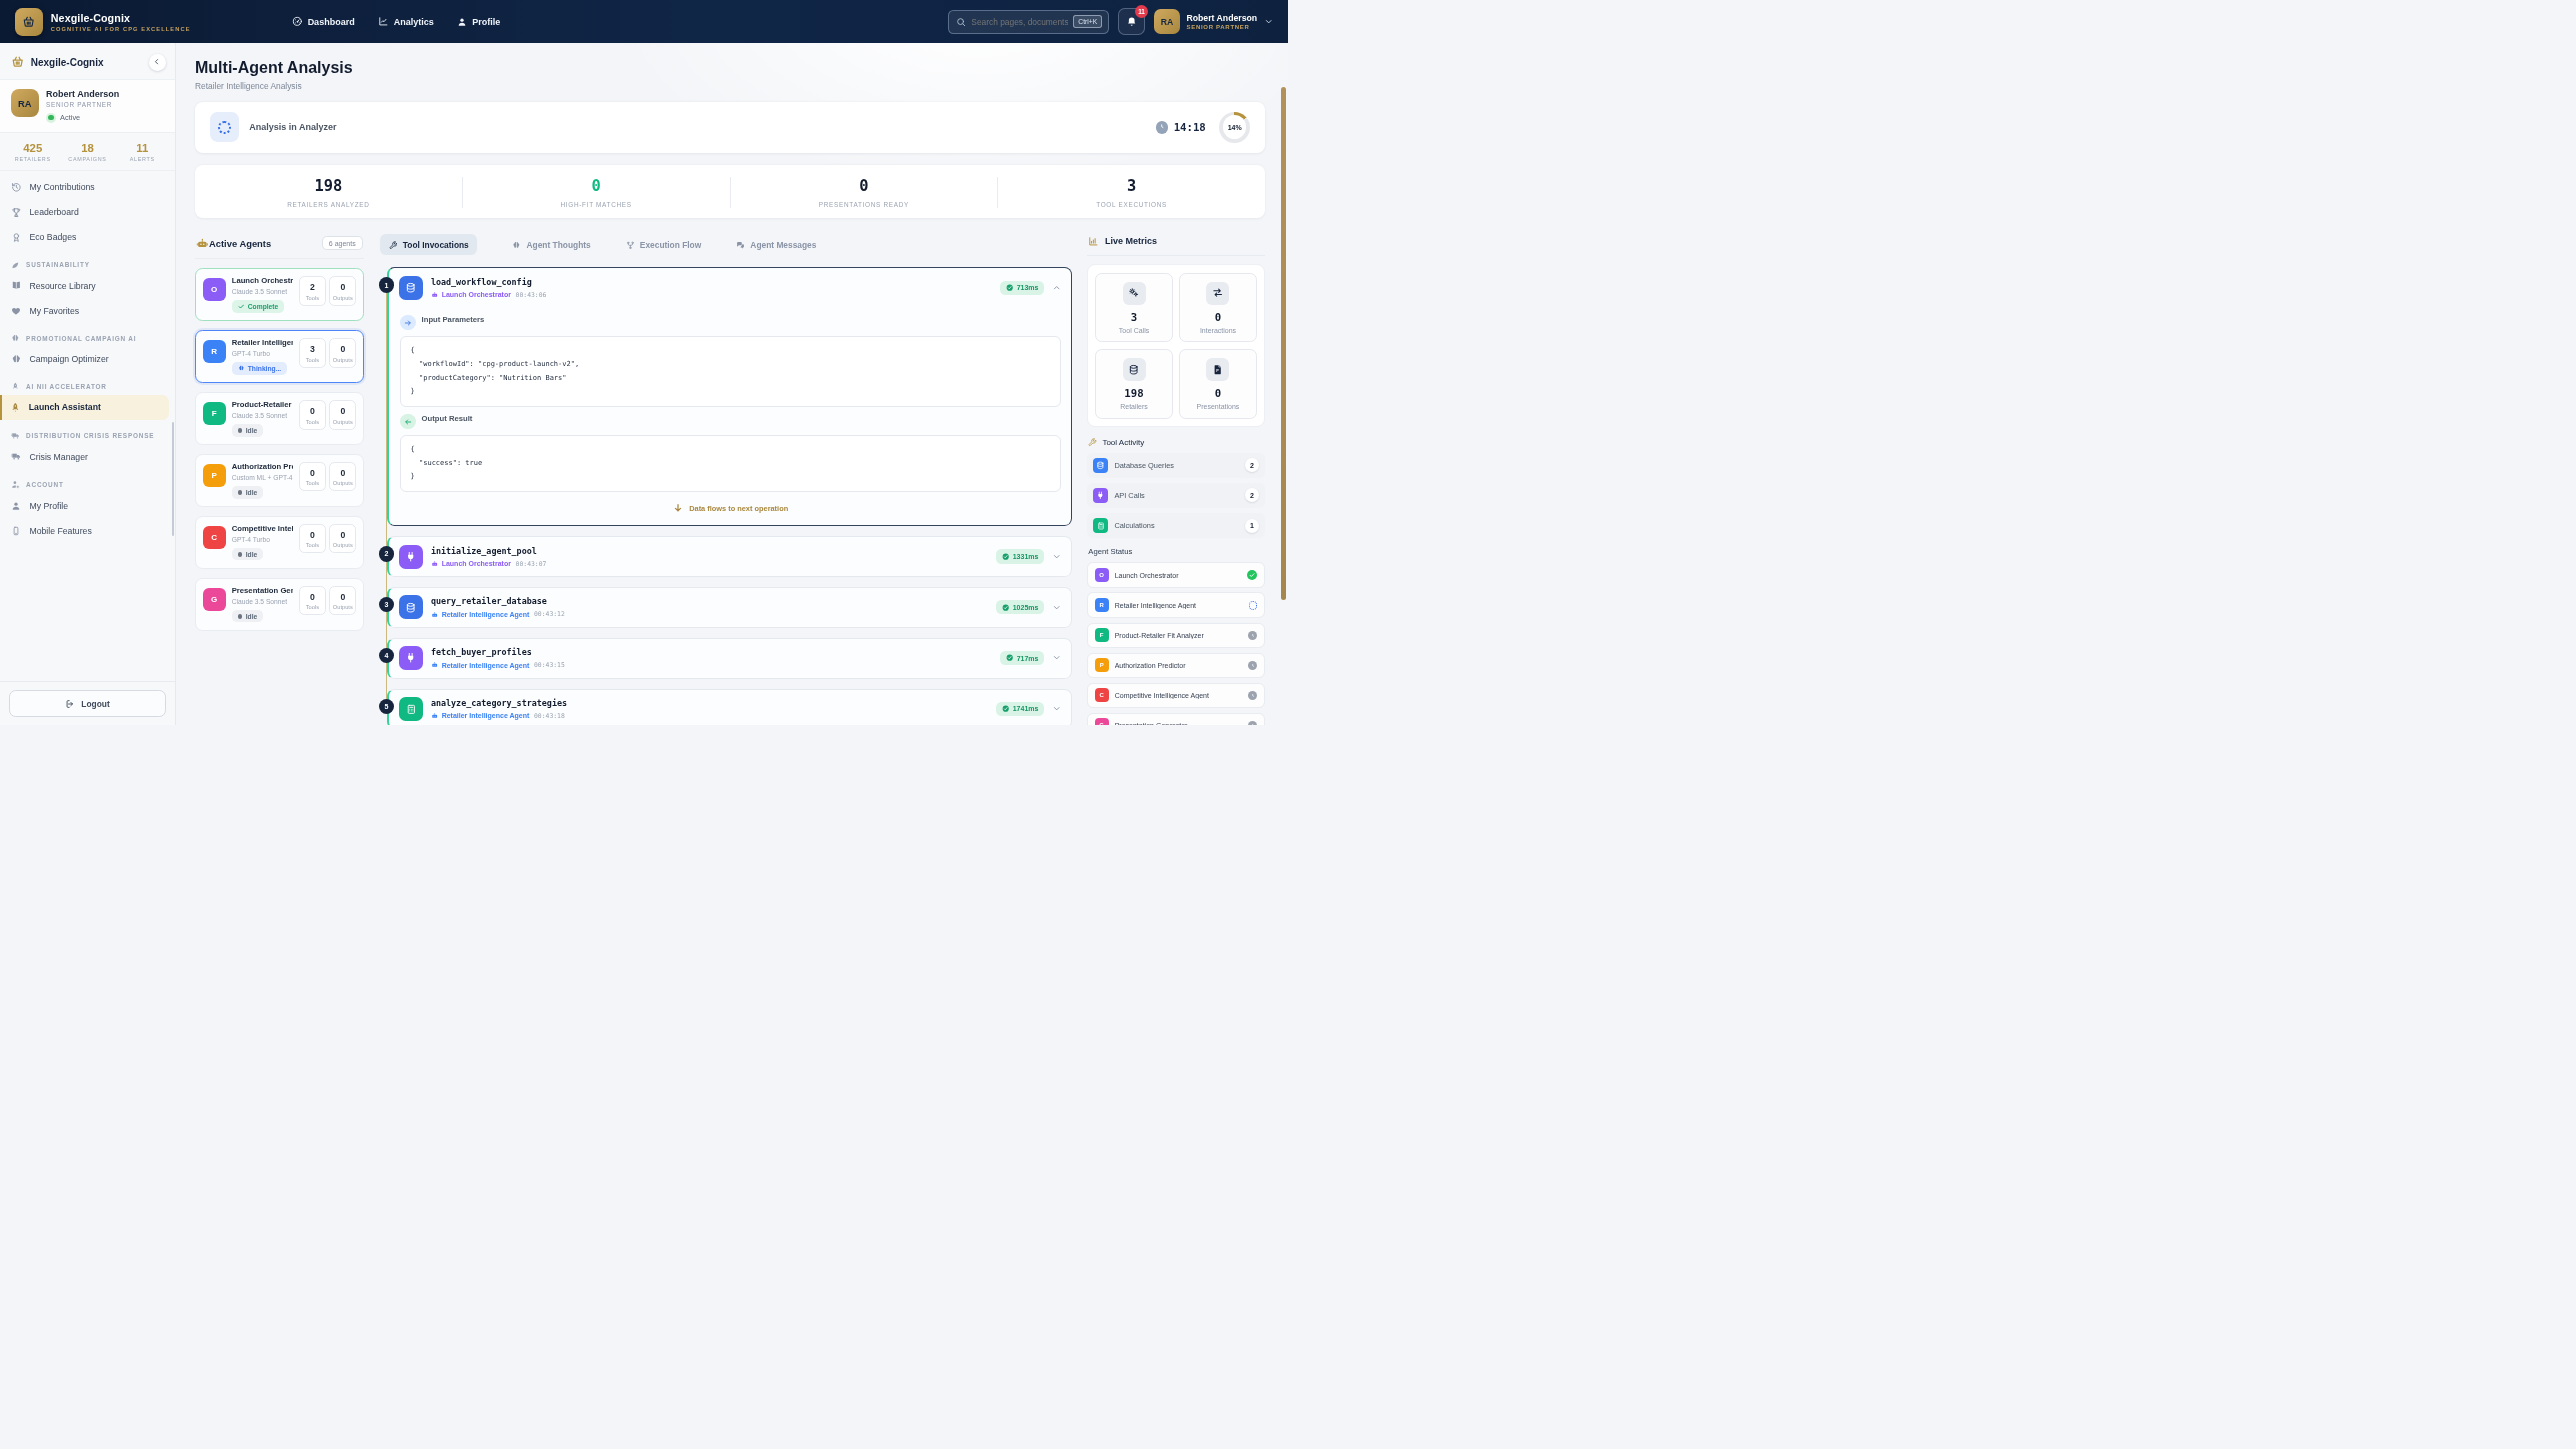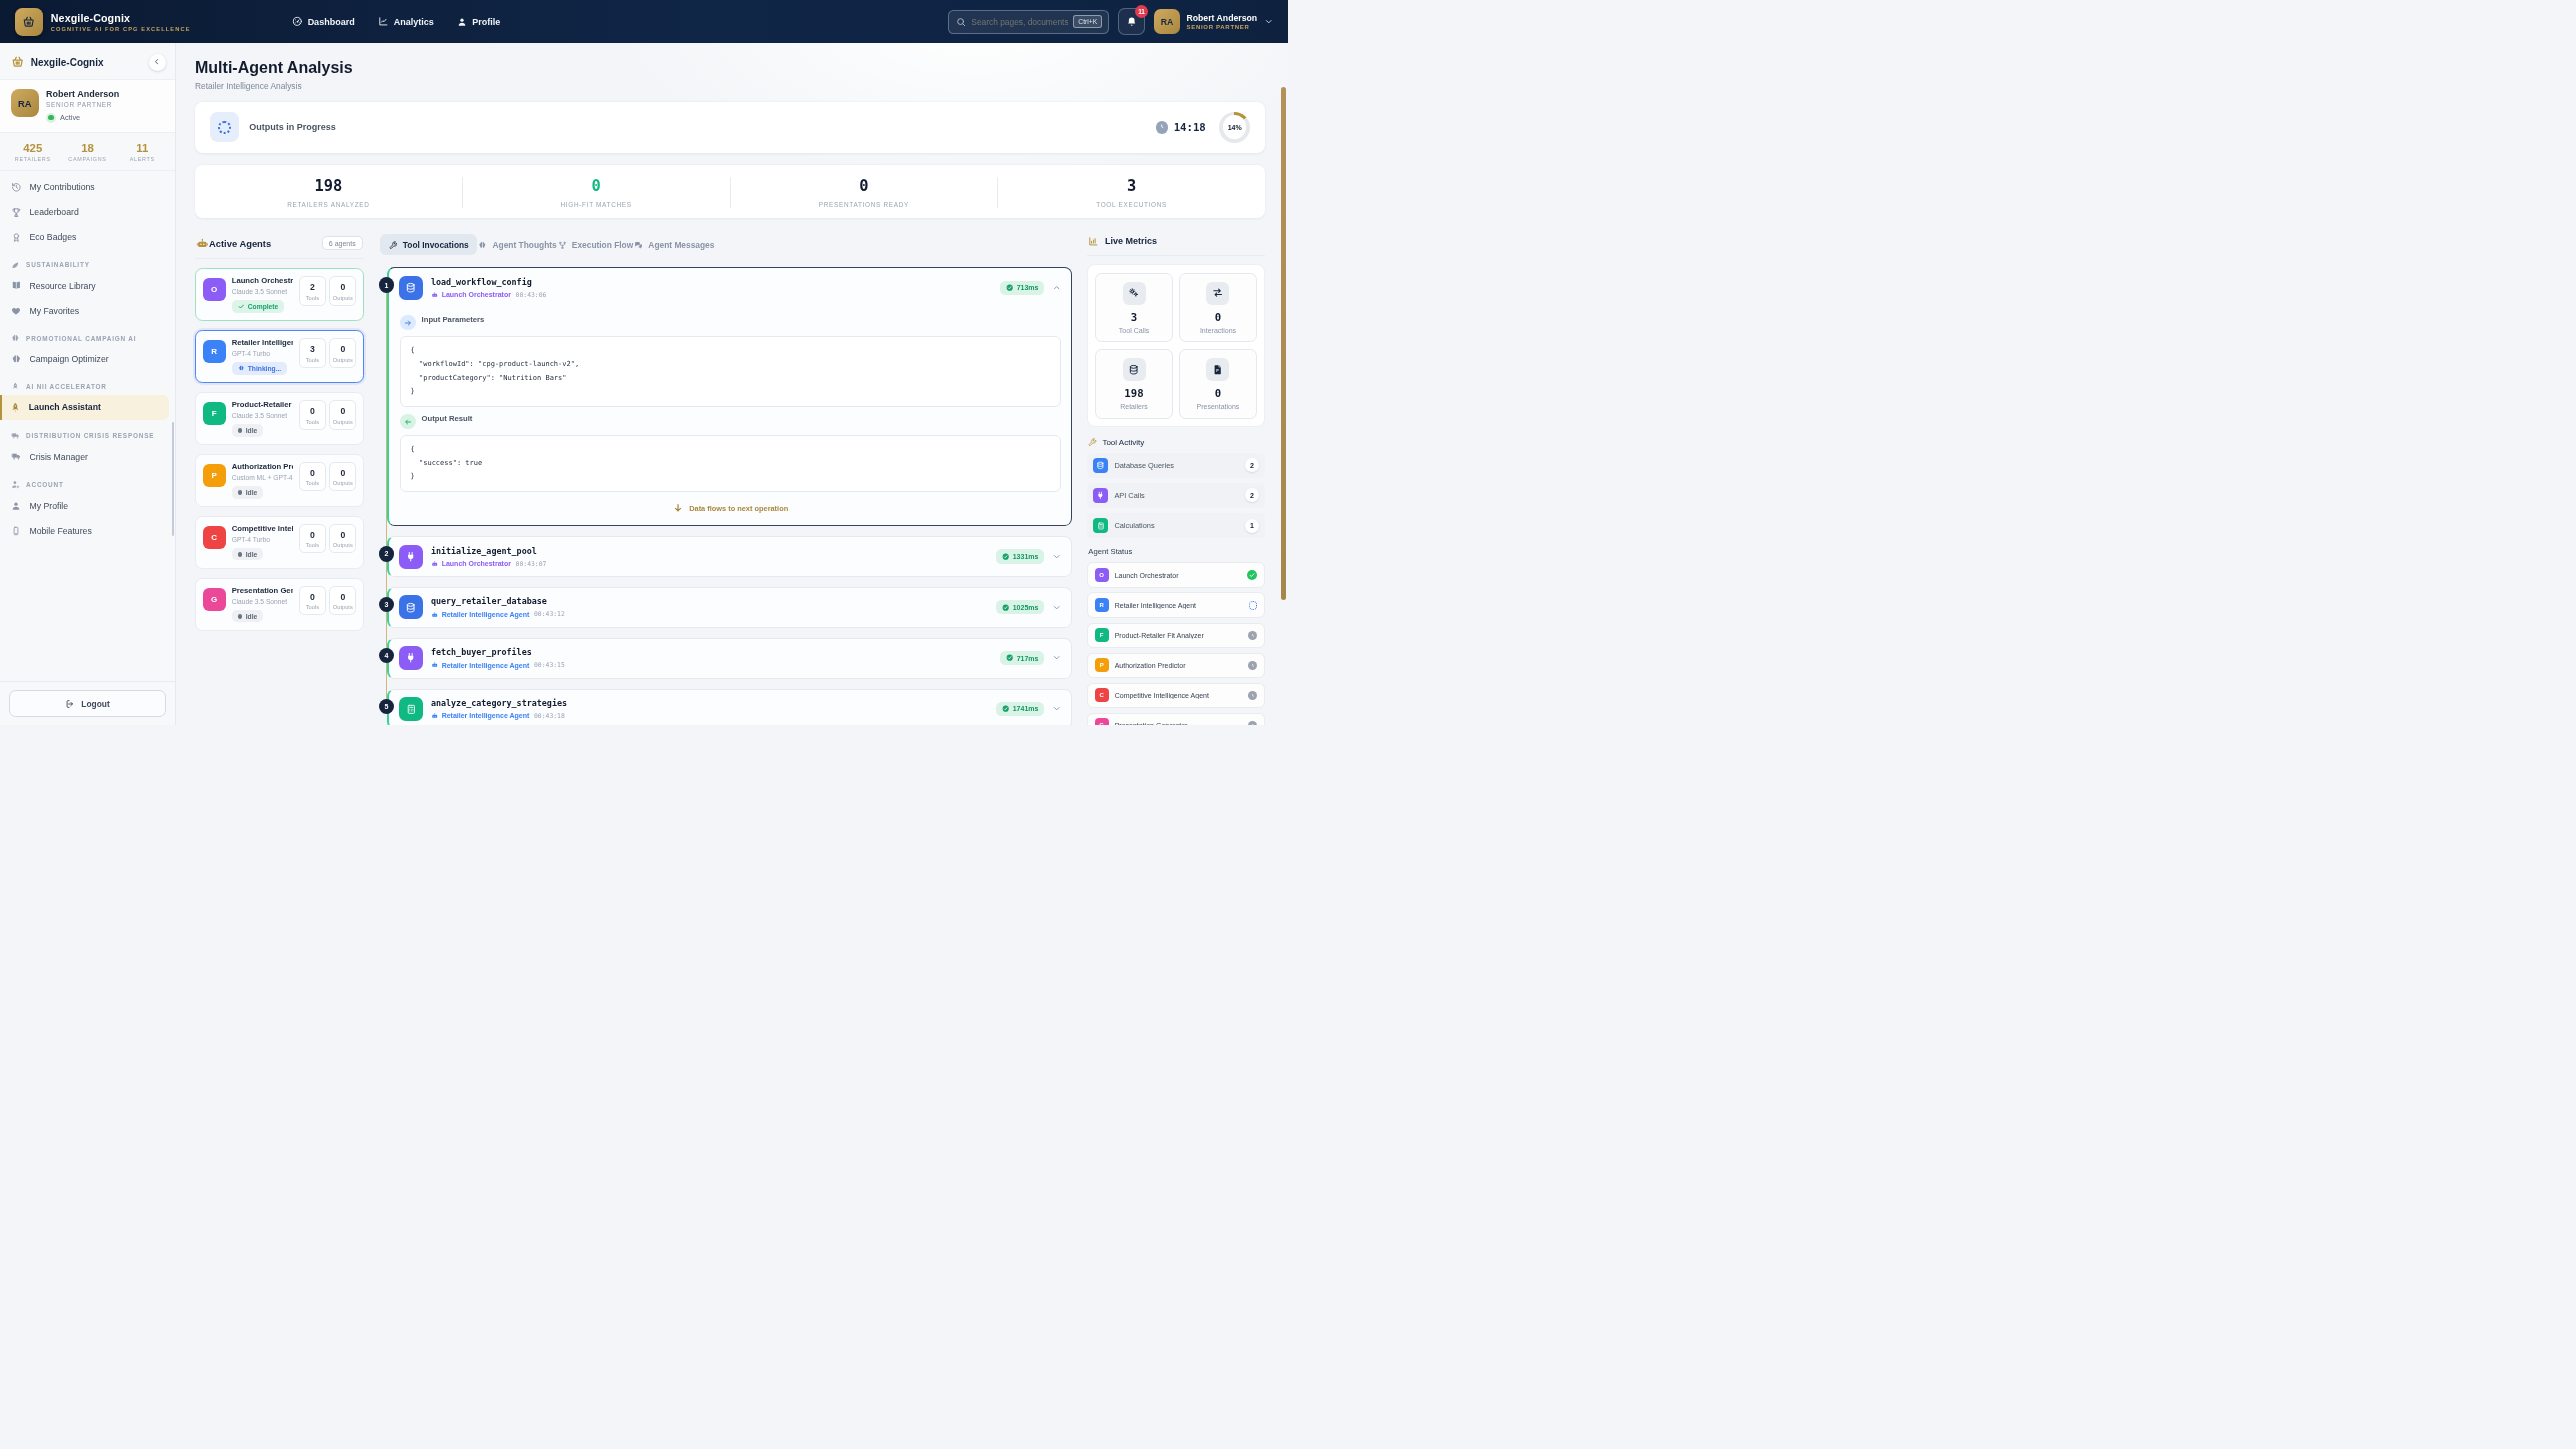--- a/index.html
+++ b/index.html
@@ -118,21 +118,21 @@
   .st-thinking { background:#e3ecfc; color:#3b72e8; }
   .st-idle { background:#eef0f3; color:#5b6675; }
   .idle-dot { width:4.7px; height:4.7px; border-radius:50%; background:#6b7280; }
   .agent-stats { display:flex; gap:3.4px; align-items:flex-start; }
   .mini-stat { width:27px; border:0.7px solid #e5e9ef; background:#fff; border-radius:5.4px; text-align:center; padding:4.7px 0 4px; }
   .mini-val { font-size:8.7px; font-weight:bold; color:#1e293b; }
   .mini-lbl { font-size:5.7px; color:#9aa3b2; margin-top:2.7px; }
 
   
   .col-tools { flex:1; min-width:0; }
-  .tabs { display:flex; align-items:center; gap:1px; padding:1.3px 1.3px 6.7px; }
+  .tabs { display:flex; align-items:center; gap:35px; padding:1.3px 1.3px 6.7px; }
   .tab { display:flex; align-items:center; gap:5.4px; font-size:8.4px; color:#8a94a6; font-weight:600; cursor:pointer; }
   .tab.active { background:#e2e8f0; color:#16243d; padding:5.4px 8.7px; border-radius:6px; font-weight:bold; }
   .invoc-list { position:relative; margin-top:5.4px; padding-left:8.7px; }
   .invoc-line { position:absolute; left:7.4px; top:16px; bottom:27px; width:1.3px; background:#cdb87e; }
   .invoc-item { position:relative; margin-bottom:10px; }
   .num-circle { position:absolute; left:-8.7px; top:10px; width:15.4px; height:15.4px; border-radius:50%; background:#16243d;
     color:#fff; font-size:7px; font-weight:bold; display:flex; align-items:center; justify-content:center; z-index:3; }
   .invoc-card { background:#fcfdfe; border:0.7px solid #e5e9ef; border-left:2px solid #34d399; border-radius:7.4px; position:relative; z-index:2; }
   .invoc-card.expanded { border:1px solid #33445c; border-left:2px solid #34d399; }
   .invoc-head { display:flex; align-items:center; padding:7.4px 9.4px; cursor:pointer; }
@@ -486,21 +486,21 @@
   </div>
 
   <div class="content">
     <div class="page-title">Multi-Agent Analysis</div>
     <div class="page-sub">Retailer Intelligence Analysis</div>
 
     <div class="progress-card">
       <div class="spin-tile">
           <div class="spinner"></div>
         </div>
-      <div class="progress-label">Outputs in Progress</div>
+      <div class="progress-label">Analysis in Analyzer</div>
       <div class="progress-right">
         <div class="elapsed mono">
           <span class="clock-ic">
               <svg width="7.4" height="7.4" viewBox="0 0 24 24" fill="none" stroke="#ffffff" stroke-width="3" stroke-linecap="round">
                 <path d="M12 6v6l4 2.5"></path>
               </svg>
             </span>
           <span>14:18</span>
         </div>
         <div class="ring">

